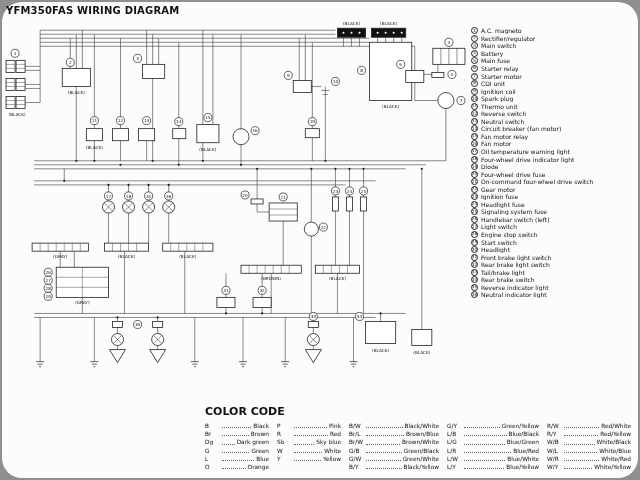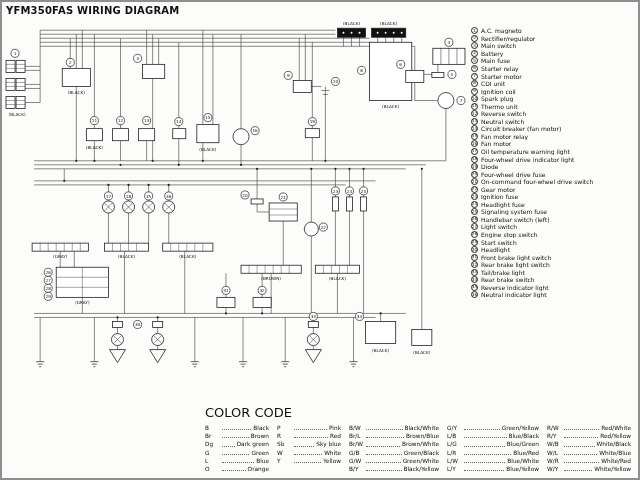--- a/index.html
+++ b/index.html
@@ -1,39 +1,39 @@
 <!DOCTYPE html>
 <html><head>
 <meta charset="utf-8">
 <style>
   html,body { margin:0; padding:0; }
   body {
     width:640px; height:480px; position:relative; overflow:hidden;
     background:#8f8f8f; font-family:"DejaVu Sans", sans-serif; color:#111;
   }
-  .page { position:absolute; left:2px; top:2px; width:636px; height:476px; background:#fcfcfa; }
+  .page { position:absolute; left:2px; top:2px; width:636px; height:476px; background:#fcfcfa;border-radius:20px; }
   .title {
     position:absolute; left:4px; top:3px;
     font-size:10px; font-weight:bold; letter-spacing:.2px; white-space:nowrap;
   }
   .diagram-svg { position:absolute; left:2px; top:18px; width:464px; height:384px; }
   .co-num { font-size:4.2px; fill:#111; font-family:"DejaVu Sans",sans-serif; }
   .wire-label { font-size:4.2px; fill:#111; font-family:"DejaVu Sans",sans-serif; }
 
   .legend { position:absolute; left:469px; top:25px; width:166px; }
   .legend-row { display:flex; align-items:center; height:7.55px; gap:3px; }
   .circ {
     box-sizing:border-box; width:7px; height:7px; min-width:7px;
     border:1px solid #222; border-radius:50%;
     font-size:4.2px; line-height:1; display:flex; align-items:center; justify-content:center;
   }
   .legend-label { font-size:6px; white-space:nowrap; overflow:hidden; }
 
   .color-code { position:absolute; left:203px; top:403px; width:434px; }
-  .cc-head { font-size:13px; font-weight:normal; margin:0 0 4px 0; }
+  .cc-head { font-size:11px; font-weight:bold; margin:0 0 4px 0; }
   .cc-cols { display:flex; }
   .cc-col { flex:none; }
   .cc-col:nth-child(1){ width:72px; }
   .cc-col:nth-child(2){ width:72px; }
   .cc-col:nth-child(3){ width:98px; }
   .cc-col:nth-child(4){ width:100px; }
   .cc-col:nth-child(5){ width:92px; }
   .cc-row { display:flex; align-items:flex-end; font-size:5.8px; line-height:8.2px; padding-right:8px; }
   .cc-code { flex:none; min-width:16px; }
   .cc-lead { flex:1; border-bottom:1px dotted #666; margin:0 2px 2px 1px; }

